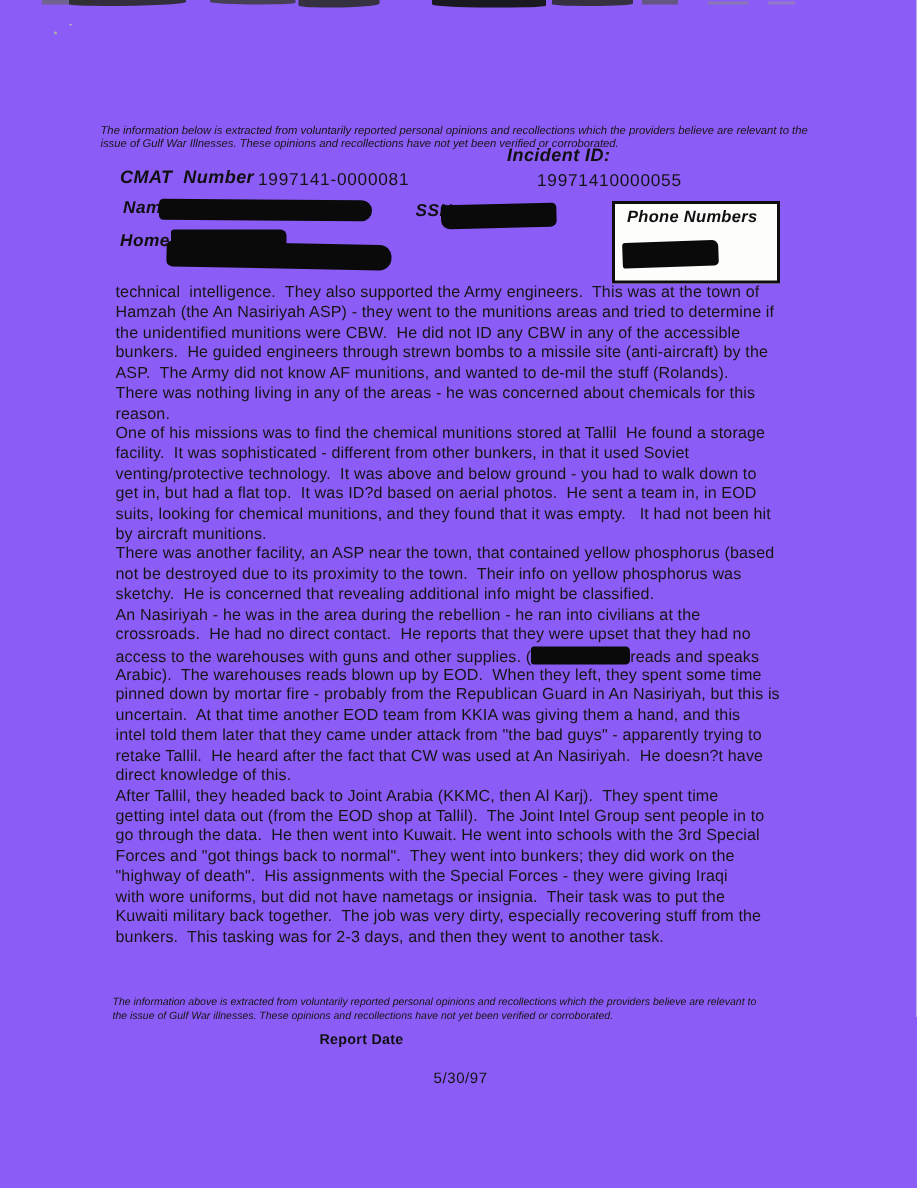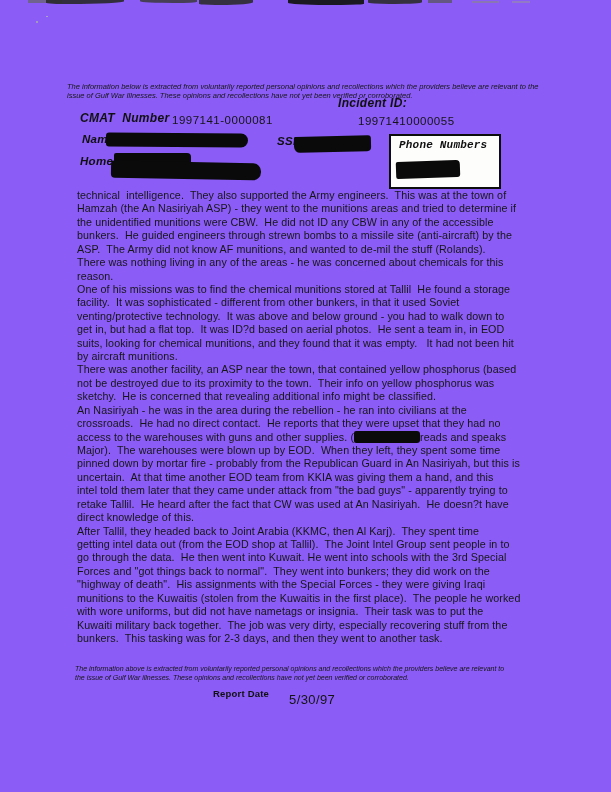--- a/index.html
+++ b/index.html
@@ -49,22 +49,22 @@
   .home-label{left:80px;top:155px;}
   
   .redact{position:absolute;background:#0a0a0a;}
   .redact.name{left:106px;top:133px;width:142px;height:14px;border-radius:3px 7px 7px 3px;transform:rotate(.4deg);}
   .redact.ssn{left:294px;top:136px;width:77px;height:16px;border-radius:2px 3px 4px 6px;transform:rotate(-1.4deg);}
   .redact.home-a{left:114px;top:153px;width:77px;height:13px;border-radius:2px 4px 0 2px;}
   .redact.home-b{left:111px;top:162px;width:150px;height:17px;border-radius:3px 8px 8px 4px;transform:rotate(1.1deg);}
   .redact.phone{left:5px;top:25px;width:64px;height:17px;border-radius:2px 4px 3px 2px;transform:rotate(-2deg);position:absolute;background:#0a0a0a;}
   
   .phone-box{
-    position:absolute;left:389px;top:134px;width:108px;height:51px;
-    border:2px solid #0d0d0d;background:#fdfdfc;font-family:Liberation Mono, monospace;
+    position:absolute;left:408px;top:134px;width:108px;height:51px;
+    border:2px solid #0d0d0d;background:#fdfdfc;
   }
   .phone-box .lbl-in{
     position:absolute;left:8px;top:3px;
     font-weight:bold;font-style:italic;font-size:11px;letter-spacing:.2px;white-space:pre;color:#101010;
   }
   
   .body-text{
     position:absolute;left:77px;top:189px;width:500px;
     font-size:10.7px;color:#161616;
   }
@@ -79,22 +79,22 @@
     background:#0a0a0a;
     border-radius:2px 3px 3px 2px;
     vertical-align:-2px;
   }
   
   .report-label{
     position:absolute;left:213px;top:688px;
     font-weight:bold;font-size:9.5px;letter-spacing:.2px;color:#101010;white-space:pre;
   }
   .report-value{
-    position:absolute;left:289px;top:692px;
-    font-size:13px;letter-spacing:.4px;color:#141414;white-space:pre;
+    position:absolute;left:289px;top:714px;
+    font-size:10px;letter-spacing:.4px;color:#141414;white-space:pre;
   }
 </style>
 </head>
 <body>
 
 <div class="page">
 
   <div>
     <span class="smudge" style="left:28px;top:0;width:34px;height:2.5px;background:#666;opacity:.7;"></span>
     <span class="smudge" style="left:46px;top:0;width:78px;height:4px;background:#2a2a2a;opacity:.9;border-radius:0 0 70% 30%;"></span>
@@ -143,32 +143,31 @@
       <div class="line">venting/protective technology.  It was above and below ground - you had to walk down to</div>
       <div class="line">get in, but had a flat top.  It was ID?d based on aerial photos.  He sent a team in, in EOD</div>
       <div class="line">suits, looking for chemical munitions, and they found that it was empty.   It had not been hit</div>
       <div class="line">by aircraft munitions.</div>
       <div class="line">There was another facility, an ASP near the town, that contained yellow phosphorus (based</div>
       <div class="line">not be destroyed due to its proximity to the town.  Their info on yellow phosphorus was</div>
       <div class="line">sketchy.  He is concerned that revealing additional info might be classified.</div>
       <div class="line">An Nasiriyah - he was in the area during the rebellion - he ran into civilians at the</div>
       <div class="line">crossroads.  He had no direct contact.  He reports that they were upset that they had no</div>
       <div class="line"><span>access to the warehouses with guns and other supplies. (</span><span class="inline-redact" style="background: rgb(10, 10, 10);"></span><span>reads and speaks</span></div>
-      <div class="line">Major).  The warehouses were blown up by EOD.  When they left, they spent some time</div>
+      <div class="line">Arabic).  The warehouses reads blown up by EOD.  When they left, they spent some time</div>
       <div class="line">pinned down by mortar fire - probably from the Republican Guard in An Nasiriyah, but this is</div>
       <div class="line">uncertain.  At that time another EOD team from KKIA was giving them a hand, and this</div>
       <div class="line">intel told them later that they came under attack from "the bad guys" - apparently trying to</div>
       <div class="line">retake Tallil.  He heard after the fact that CW was used at An Nasiriyah.  He doesn?t have</div>
       <div class="line">direct knowledge of this.</div>
       <div class="line">After Tallil, they headed back to Joint Arabia (KKMC, then Al Karj).  They spent time</div>
       <div class="line">getting intel data out (from the EOD shop at Tallil).  The Joint Intel Group sent people in to</div>
       <div class="line">go through the data.  He then went into Kuwait. He went into schools with the 3rd Special</div>
       <div class="line">Forces and "got things back to normal".  They went into bunkers; they did work on the</div>
       <div class="line">"highway of death".  His assignments with the Special Forces - they were giving Iraqi</div>
-      <div class="line">munitions to the Kuwaitis (stolen from the Kuwaitis in the first place).  The people he worked</div>
       <div class="line">with wore uniforms, but did not have nametags or insignia.  Their task was to put the</div>
       <div class="line">Kuwaiti military back together.  The job was very dirty, especially recovering stuff from the</div>
       <div class="line">bunkers.  This tasking was for 2-3 days, and then they went to another task.</div>
     </div>
 
   <div class="disclaimer bottom">The information above is extracted from voluntarily reported personal opinions and recollections which the providers believe are relevant to the issue of Gulf War illnesses.  These opinions and recollections have not yet been verified or corroborated.</div>
 
   <span class="report-label">Report Date</span>
   <span class="report-value">5/30/97</span>
 

